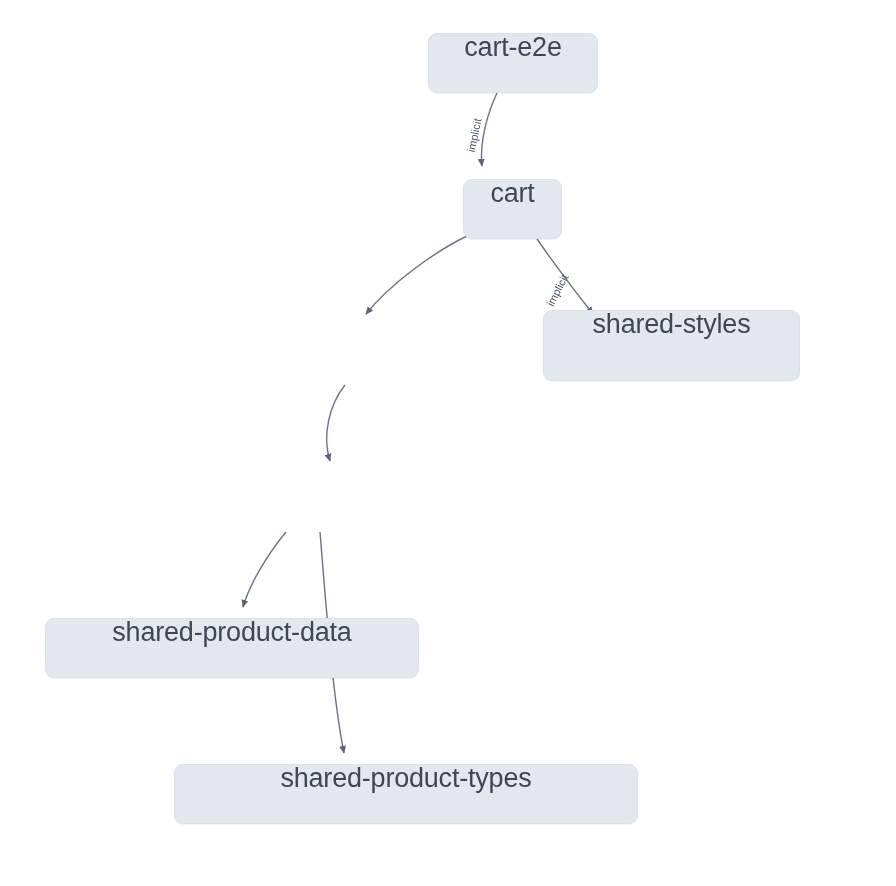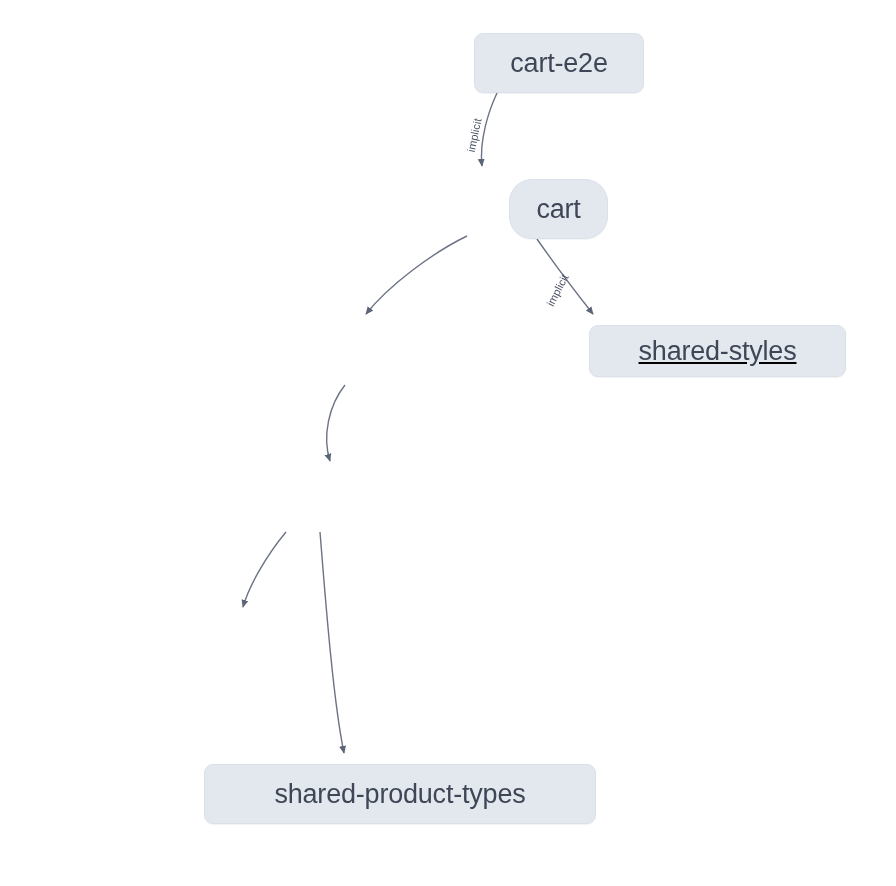--- a/index.html
+++ b/index.html
@@ -38,24 +38,23 @@
     fill: #4a5262;
     letter-spacing: 0.1px;
   }
   .node {
     position: absolute;
     box-sizing: border-box;
     background: #e3e8ef;
     border: 1px solid #dbe1ea;
     border-radius: 9px;
     display: flex;
-    align-items: center;
+    align-items: flex-start;
     justify-content: center;
     box-shadow: 0 1px 1px rgba(45, 55, 72, 0.06);
-    margin-left: 46px;
   }
   .node-label {
     color: #3f4756;
     font-size: 27px;
     font-weight: 400;
     line-height: 1;
     white-space: nowrap;
     letter-spacing: -0.2px;
   }
 </style>
@@ -79,28 +78,31 @@
     <path class="edge-path" marker-end="url(#arrowhead)" d="M 320,532 C 325,594 333,700 344,753"></path>
 
     <text class="edge-label" text-anchor="middle" transform="translate(478,136) rotate(-78)">implicit</text>
     <text class="edge-label" text-anchor="middle" transform="translate(561,292) rotate(-63)">implicit</text>
   </svg>
 
   <div class="node" style="left:428px; top:33px; width:170px; height:60px;">
     <span class="node-label">cart-e2e</span>
   </div>
 
-  <div class="node" style="left:463px; top:179px; width:99px; height:60px;border-radius:23px;">
+  <div class="node" style="left:463px; top:179px; width:99px; height:60px;">
     <span class="node-label">cart</span>
   </div>
 
 
-  <div class="node" style="left:543px; top:325px; width:257px; height:52px;text-decoration:underline;">
+  <div class="node" style="left:543px; top:310px; width:257px; height:71px;">
     <span class="node-label">shared-styles</span>
   </div>
 
 
+  <div class="node" style="left:45px; top:618px; width:374px; height:60px;">
+    <span class="node-label">shared-product-data</span>
+  </div>
 
-  <div class="node" style="left:158px; top:764px; width:392px; height:60px;">
+  <div class="node" style="left:174px; top:764px; width:464px; height:60px;">
     <span class="node-label">shared-product-types</span>
   </div>
 
 </div>
 
 </body></html>

